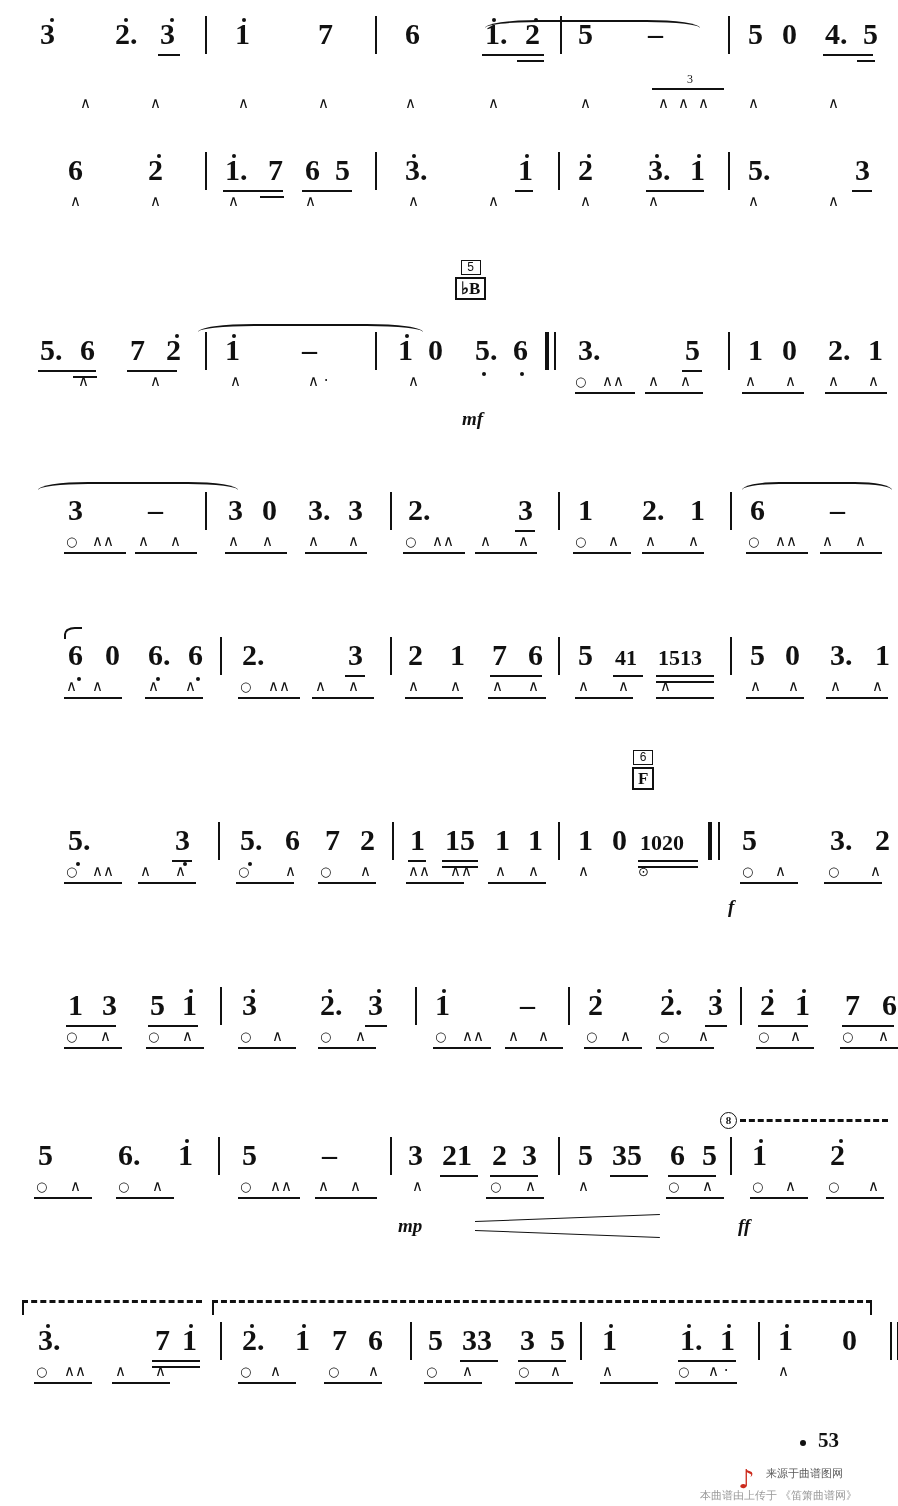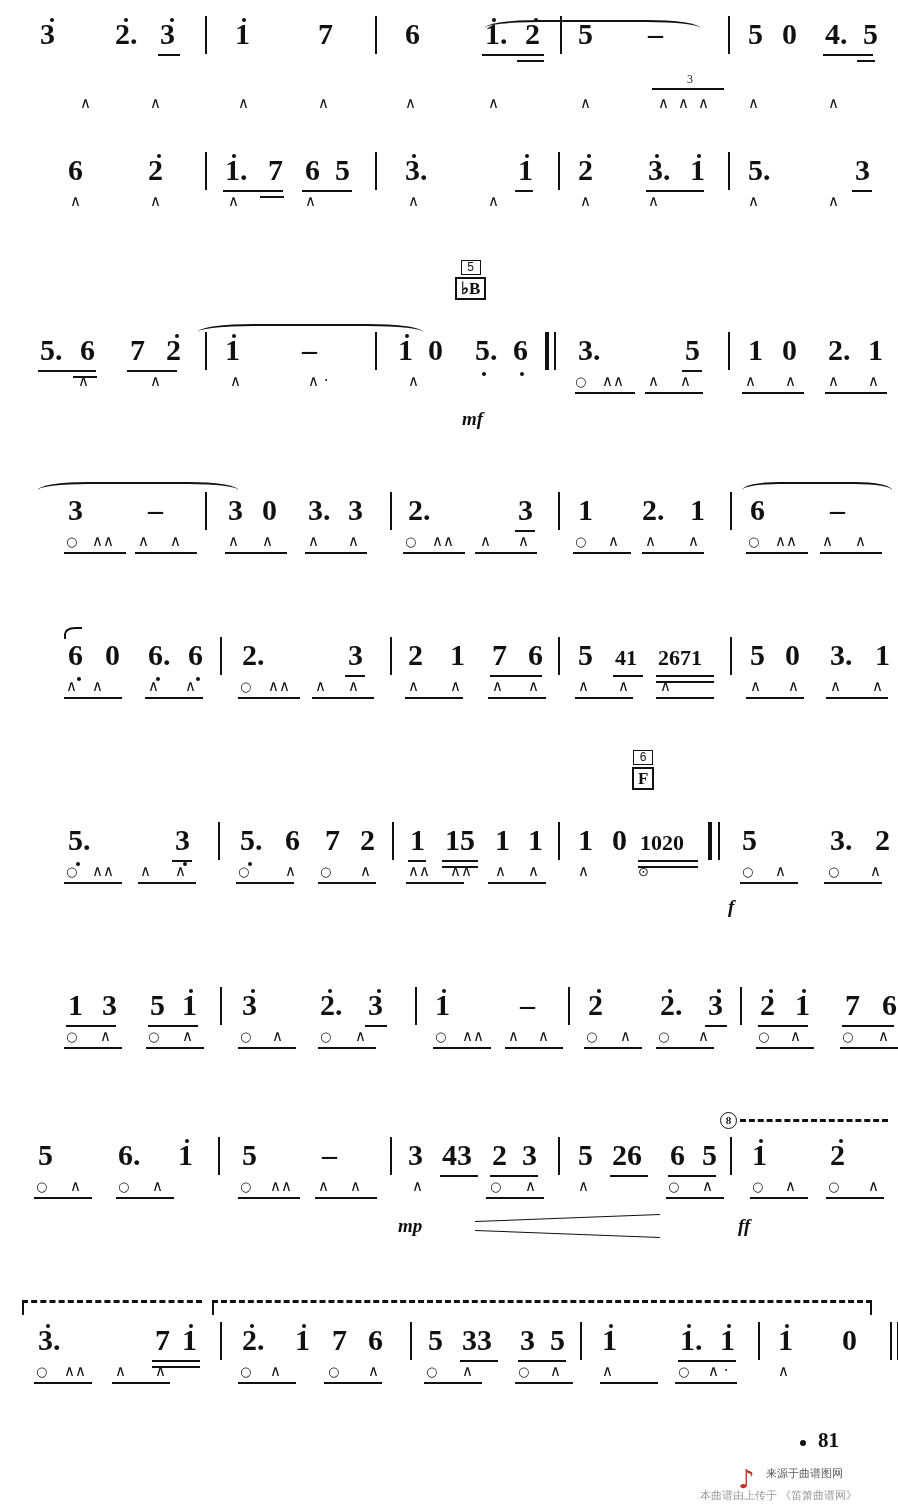--- a/index.html
+++ b/index.html
@@ -522,21 +522,21 @@
 
       <div class="note" style="left:378px;">2</div>
       <div class="note" style="left:420px;">1</div>
       <div class="note" style="left:462px;">7</div>
       <div class="note" style="left:498px;">6</div>
       <div class="beam" style="left:460px; top:40px; width:52px;"></div>
       <div class="barline" style="left:528px;"></div>
 
       <div class="note" style="left:548px;">5</div>
       <div class="note small" style="left:585px; top:3px;">41</div>
-      <div class="note small" style="left:628px; top:3px;">2671</div>
+      <div class="note small" style="left:628px; top:3px;">1513</div>
       <div class="beam" style="left:583px; top:40px; width:30px;"></div>
       <div class="beam" style="left:626px; top:40px; width:58px;"></div>
       <div class="beam" style="left:626px; top:46px; width:58px;"></div>
       <div class="barline" style="left:700px;"></div>
 
       <div class="note" style="left:720px;">5</div>
       <div class="note" style="left:755px;">0</div>
       <div class="note" style="left:800px;">3.</div>
       <div class="note" style="left:845px;">1</div>
 
@@ -741,29 +741,29 @@
       <div class="note" style="left:88px;">6.</div>
       <div class="note" style="left:148px;">1</div>
       <div class="dot-up" style="left:155px; top:4px;"></div>
       <div class="barline" style="left:188px;"></div>
 
       <div class="note" style="left:212px;">5</div>
       <div class="note" style="left:292px;">–</div>
       <div class="barline" style="left:360px;"></div>
 
       <div class="note" style="left:378px;">3</div>
-      <div class="note" style="left:412px;">43</div>
+      <div class="note" style="left:412px;">21</div>
       <div class="note" style="left:462px;">2</div>
       <div class="note" style="left:492px;">3</div>
       <div class="beam" style="left:410px; top:40px; width:38px;"></div>
       <div class="beam" style="left:460px; top:40px; width:48px;"></div>
       <div class="barline" style="left:528px;"></div>
 
       <div class="note" style="left:548px;">5</div>
-      <div class="note" style="left:582px;">26</div>
+      <div class="note" style="left:582px;">35</div>
       <div class="note" style="left:640px;">6</div>
       <div class="note" style="left:672px;">5</div>
       <div class="beam" style="left:580px; top:40px; width:38px;"></div>
       <div class="beam" style="left:638px; top:40px; width:48px;"></div>
       <div class="barline" style="left:700px;"></div>
 
       <div class="note" style="left:722px;">1</div>
       <div class="dot-up" style="left:729px; top:4px;"></div>
       <div class="note" style="left:800px;">2</div>
       <div class="dot-up" style="left:809px; top:4px;"></div>
@@ -884,19 +884,19 @@
         <div class="mkline" style="left:294px; top:18px; width:58px;"></div>
         <div class="mkline" style="left:394px; top:18px; width:58px;"></div>
         <div class="mkline" style="left:485px; top:18px; width:58px;"></div>
         <div class="mkline" style="left:570px; top:18px; width:58px;"></div>
         <div class="mkline" style="left:645px; top:18px; width:62px;"></div>
       </div>
     </div>
   </div>
 
   <div class="pagedot" style="left:800px; top:1440px;"></div>
-  <div class="pagenum" style="left:818px; top:1428px;">81</div>
+  <div class="pagenum" style="left:818px; top:1428px;">53</div>
 
   <div class="wm-logo" style="left:738px; top:1466px;">♪</div>
   <div class="wm" style="left:766px; top:1466px;">来源于曲谱图网</div>
   <div class="wm-faint" style="left:700px; top:1488px;">本曲谱由上传于 《笛箫曲谱网》</div>
 
 </div>
 
 </body></html>

